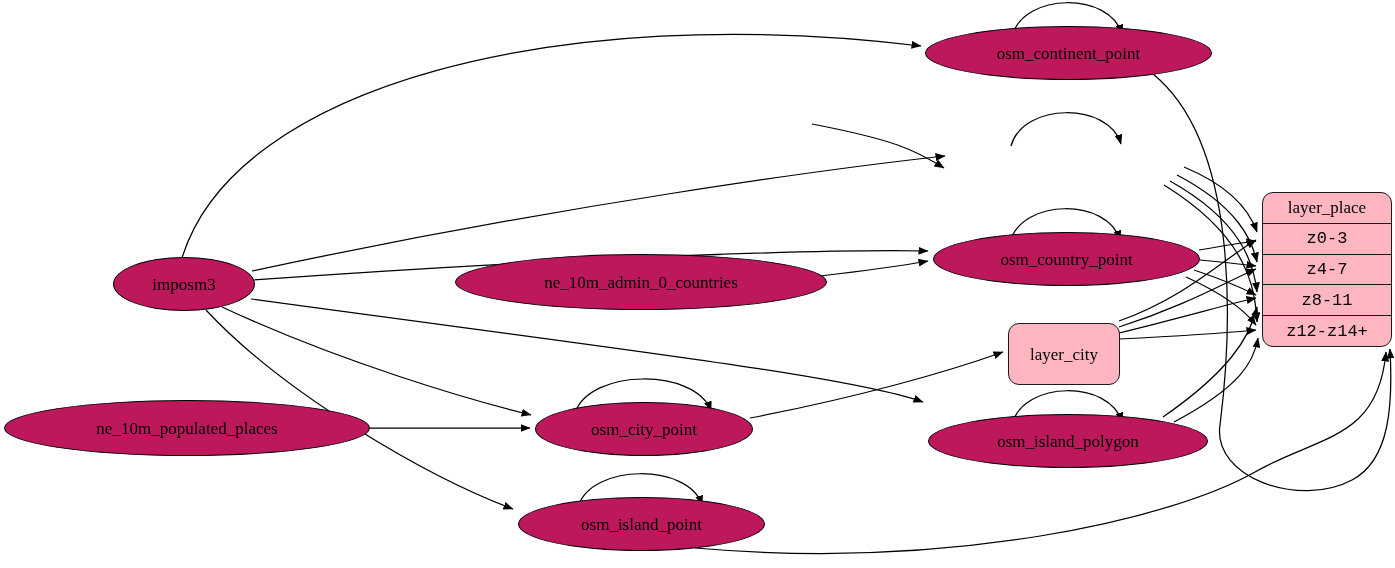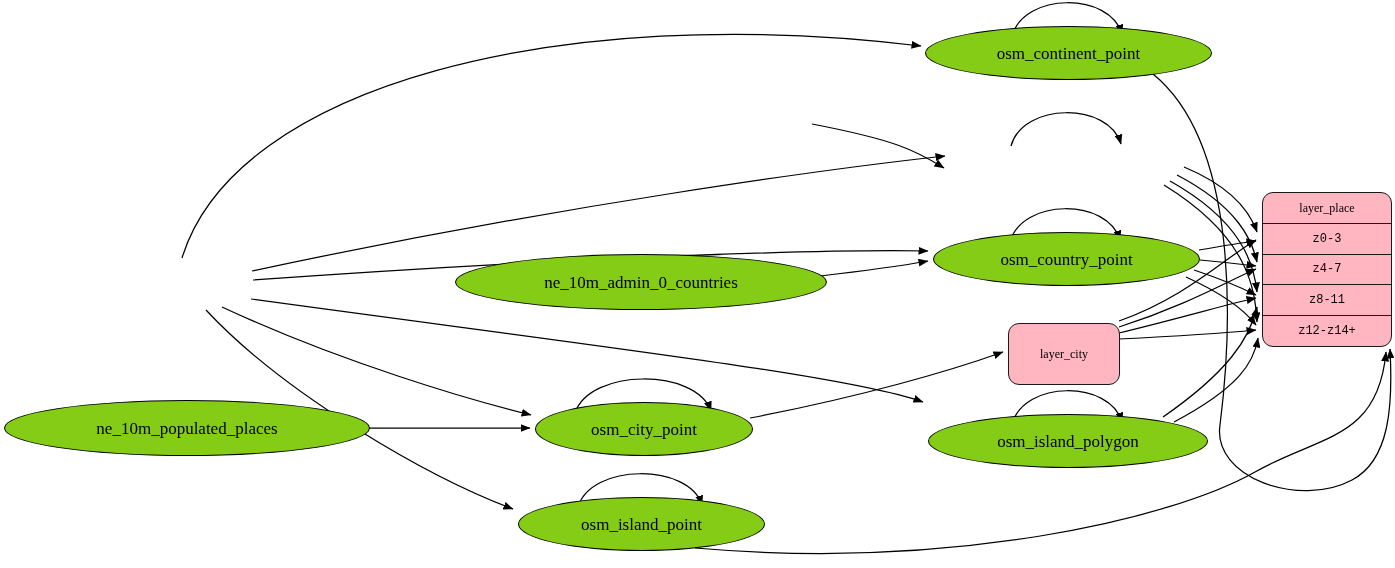--- a/index.html
+++ b/index.html
@@ -11,37 +11,37 @@
     color:#000;
     overflow:hidden;
   }
   #edges{position:absolute;left:0;top:0;width:1395px;height:568px;z-index:1;}
   .node{
     position:absolute;z-index:2;
     display:flex;align-items:center;justify-content:center;
     font-size:17px;line-height:1;white-space:nowrap;
   }
   .ellipse{
-    background:#84cc16;
+    background:#be185d;
     border:1.3px solid #000;
     border-radius:50%;
   }
   .record{
     background:#ffb6c1;
     border:1.4px solid #1a1a1a;
     border-radius:11px;
     display:flex;flex-direction:column;
     align-items:stretch;justify-content:flex-start;
     overflow:hidden;
     z-index:3;
   }
   .record .row{
     flex:1 1 auto;
     display:flex;align-items:center;justify-content:center;
-    font-size:12px;
+    font-size:17px;
   }
   .record .row + .row{border-top:1.3px solid #1a1a1a;font-family:Liberation Mono, monospace;}
   
   #n-imposm3            {left:113px;top:257px;width:140px;height:52px;}
   #n-ne-admin1          {left:408px;top:78px; width:420px;height:54px;}
   #n-ne-admin0          {left:455px;top:254px;width:370px;height:54px;}
   #n-ne-populated       {left:4px;  top:400px;width:364px;height:54px;}
   #n-osm-continent      {left:925px;top:26px; width:285px;height:52px;}
   #n-osm-state          {left:950px;top:136px;width:233px;height:52px;}
   #n-osm-country        {left:933px;top:232px;width:265px;height:52px;text-align:right;}
@@ -91,20 +91,23 @@
         <path d="M 1200,260 C 1222,262 1240,264 1256,266" marker-end="url(#arrow)"></path>
         <path d="M 1194,270 C 1224,280 1242,288 1256,295" marker-end="url(#arrow)"></path>
         <path d="M 1186,277 C 1228,296 1246,312 1256,325" marker-end="url(#arrow)"></path>
         <path d="M 1163,417 C 1228,372 1250,338 1257,307" marker-end="url(#arrow)"></path>
         <path d="M 1174,422 C 1240,387 1254,362 1258,338" marker-end="url(#arrow)"></path>
         <path d="M 1153,74 C 1240,145 1232,330 1220,425 C 1212,478 1300,508 1352,480 C 1390,460 1393,405 1390,349" marker-end="url(#arrow)"></path>
         <path d="M 695,548 C 950,570 1170,520 1255,472 C 1320,435 1378,440 1386,352" marker-end="url(#arrow)"></path>
       </g>
   </svg>
 
+  <div class="node ellipse" id="n-imposm3">
+    <span>imposm3</span>
+  </div>
 
 
   <div class="node ellipse" id="n-ne-admin0">
     <span>ne_10m_admin_0_countries</span>
   </div>
 
   <div class="node ellipse" id="n-ne-populated">
     <span>ne_10m_populated_places</span>
   </div>
 

